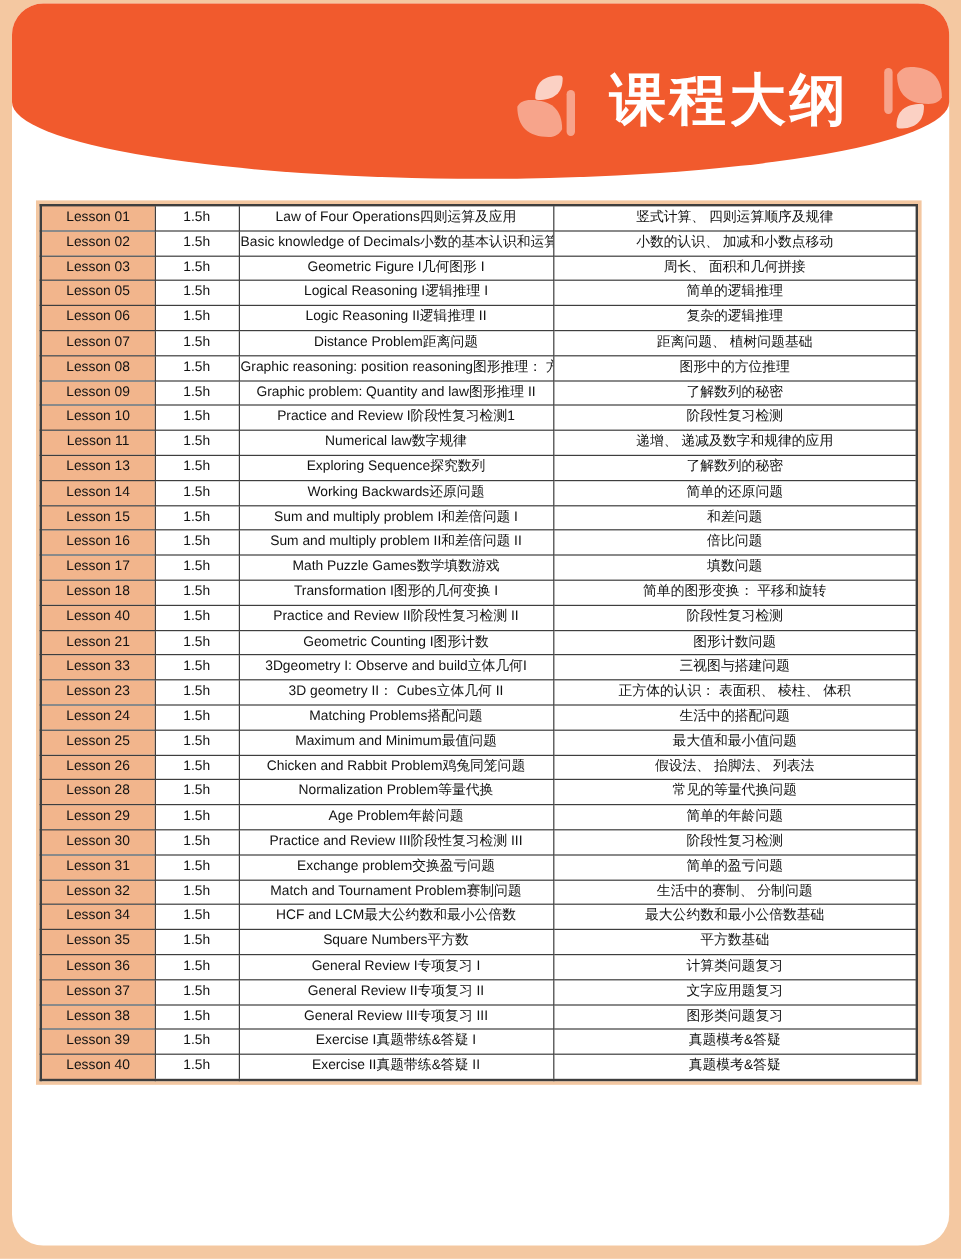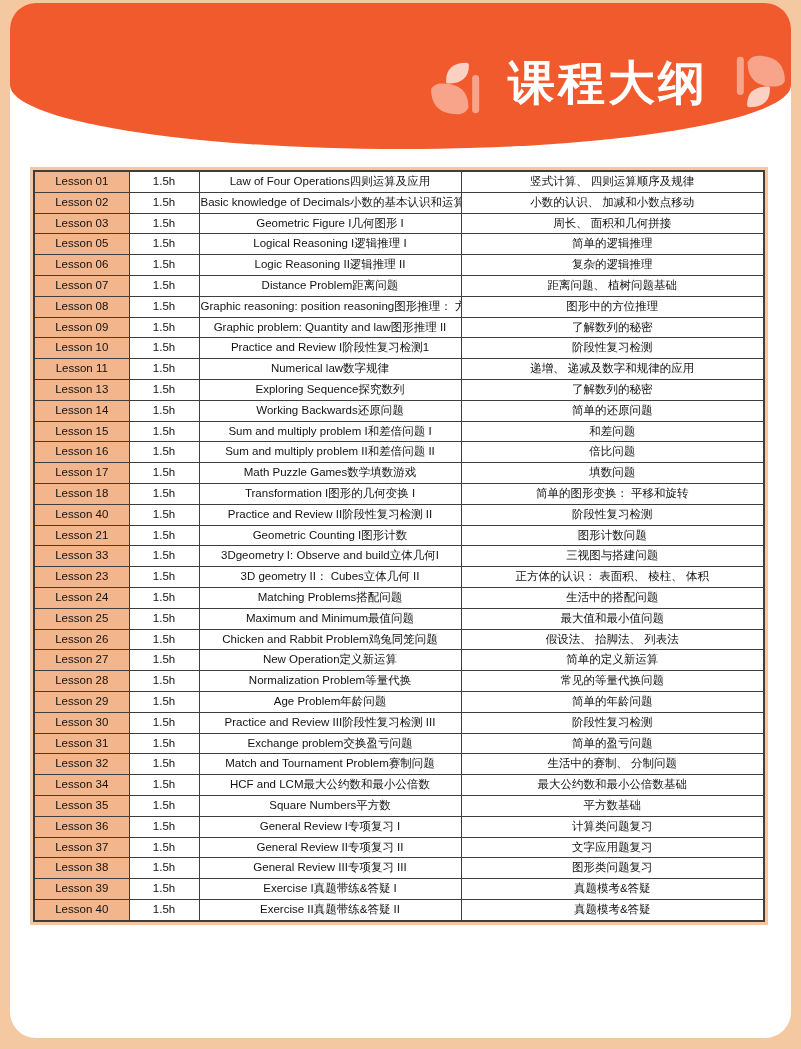--- a/index.html
+++ b/index.html
@@ -214,26 +214,20 @@
           <td>Maximum and Minimum最值问题</td>
           <td>最大值和最小值问题</td>
         </tr>
         <tr>
           <td class="lesson">Lesson 26</td>
           <td>1.5h</td>
           <td>Chicken and Rabbit Problem鸡兔同笼问题</td>
           <td>假设法、 抬脚法、 列表法</td>
         </tr>
         <tr>
-          <td class="lesson">Lesson 27</td>
-          <td>1.5h</td>
-          <td>New Operation定义新运算</td>
-          <td>简单的定义新运算</td>
-        </tr>
-        <tr>
           <td class="lesson">Lesson 28</td>
           <td>1.5h</td>
           <td>Normalization Problem等量代换</td>
           <td>常见的等量代换问题</td>
         </tr>
         <tr>
           <td class="lesson">Lesson 29</td>
           <td>1.5h</td>
           <td>Age Problem年龄问题</td>
           <td>简单的年龄问题</td>

